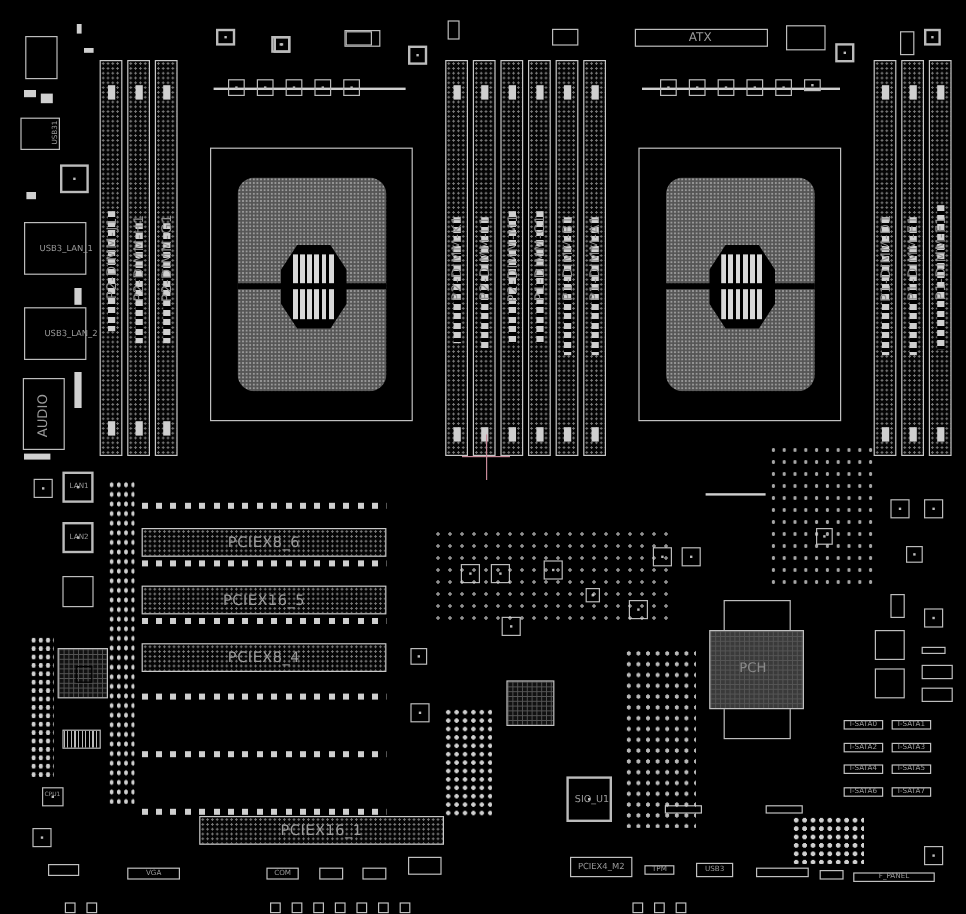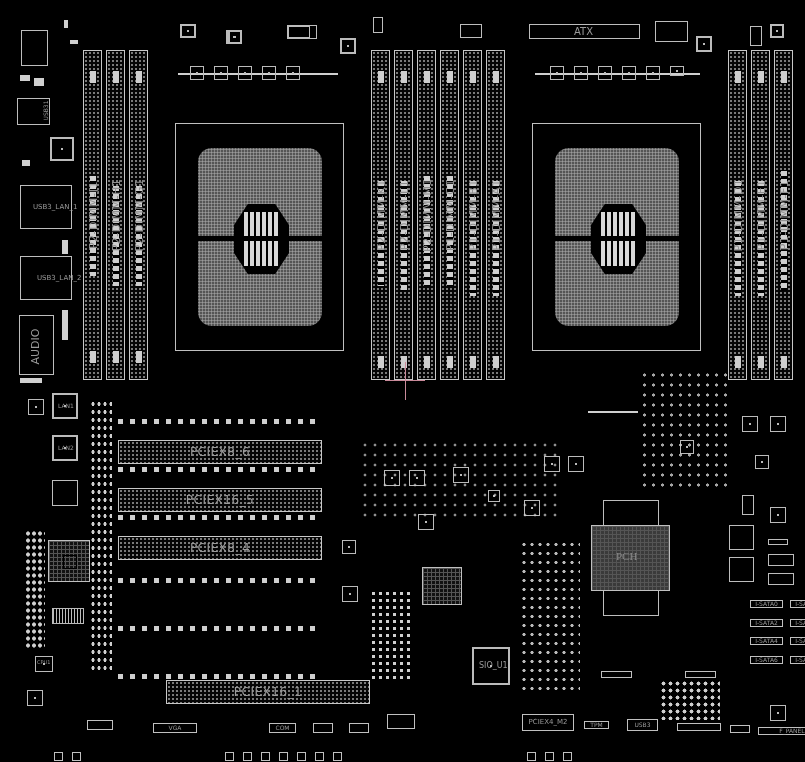--- a/index.html
+++ b/index.html
@@ -17,21 +17,21 @@
   .cpu-die{position:absolute;background-image:radial-gradient(#9a9a9a 0.9px,transparent 1.2px);
         background-size:3px 3px;background-color:#555;border-radius:14px;}
   .cpu-core{position:absolute;background:#000;clip-path:polygon(25% 0,75% 0,100% 30%,100% 70%,75% 100%,25% 100%,0 70%,0 30%);}
   .cpu-core-inner{position:absolute;left:18%;top:12%;width:64%;height:76%;
         background:repeating-linear-gradient(90deg,#d8d8d8 0 4px,#000 4px 6px);}
   .pcie{position:absolute;box-sizing:border-box;border:1px solid #c8c8c8;
         background-image:radial-gradient(#7a7a7a 0.8px,transparent 1.1px);background-size:4px 4px;background-color:#050505;}
   .pcie .lbl{position:absolute;left:0;right:0;top:50%;transform:translateY(-50%);text-align:center;
         color:#9a9a9a;font-size:12px;letter-spacing:0.5px;}
   .conn{position:absolute;box-sizing:border-box;border:1px solid #c0c0c0;color:#9a9a9a;
-        font-size:6px;text-align:center;line-height:1;display:flex;align-items:center;justify-content:center;margin-left:47px;}
+        font-size:6px;text-align:center;line-height:1;display:flex;align-items:center;justify-content:center;}
   .bga{position:absolute;box-sizing:border-box;border:1px solid #c0c0c0;
         background-image:linear-gradient(#555 1px,transparent 1px),linear-gradient(90deg,#555 1px,transparent 1px);
         background-size:4px 4px;background-color:#111;}
   .chip{position:absolute;box-sizing:border-box;border:2px solid #bbb;}
   .chip::after{content:"";position:absolute;left:50%;top:50%;width:2px;height:2px;background:#bbb;margin:-1px;}
   .smd{position:absolute;background:#d0d0d0;}
   .foot{position:absolute;width:9px;height:9px;border:1px solid #c0c0c0;box-sizing:border-box;}
   .tlabel{position:absolute;color:#9a9a9a;font-size:9px;white-space:nowrap;}
   .cursor-h{position:absolute;height:1px;background:#c98a9a;}
   .cursor-v{position:absolute;width:1px;background:#c98a9a;}
@@ -514,21 +514,21 @@
   <div class="chip" style="left:418px;top:514px;width:16px;height:16px;border-width:1px;"></div>
   <div class="chip" style="left:453px;top:467px;width:16px;height:16px;border-width:1px;"></div>
   <div class="chip" style="left:524px;top:500px;width:16px;height:16px;border-width:1px;"></div>
   <div class="chip" style="left:544px;top:456px;width:16px;height:16px;border-width:1px;"></div>
   <div class="chip" style="left:568px;top:456px;width:16px;height:16px;border-width:1px;"></div>
   <div class="chip" style="left:488px;top:490px;width:12px;height:12px;border-width:1px;"></div>
   <div class="abs" style="left:588px;top:411px;width:50px;height:2px;background:#cfcfcf;"></div>
 
   <div class="abs outline" style="left:603px;top:500px;width:56px;height:116px;"></div>
   <div class="bga" style="left:591px;top:525px;width:79px;height:66px;background-color:#3a3a3a;">
-    <span class="tlabel" style="left:24px;top:24px;font-size:11px;color:#8a8a8a;font-family:Liberation Serif, serif;">PCH</span>
+    <span class="tlabel" style="left:24px;top:24px;font-size:11px;color:#8a8a8a;">PCH</span>
   </div>
 
   <div class="chip" style="left:742px;top:416px;width:16px;height:16px;border-width:1px;"></div>
   <div class="chip" style="left:770px;top:416px;width:16px;height:16px;border-width:1px;"></div>
   <div class="chip" style="left:680px;top:440px;width:14px;height:14px;border-width:1px;"></div>
   <div class="chip" style="left:755px;top:455px;width:14px;height:14px;border-width:1px;"></div>
   <div class="abs outline" style="left:729px;top:525px;width:25px;height:25px;"></div>
   <div class="abs outline" style="left:729px;top:557px;width:25px;height:25px;"></div>
   <div class="abs outline" style="left:768px;top:554px;width:26px;height:12px;"></div>
   <div class="abs outline" style="left:768px;top:573px;width:26px;height:12px;"></div>

